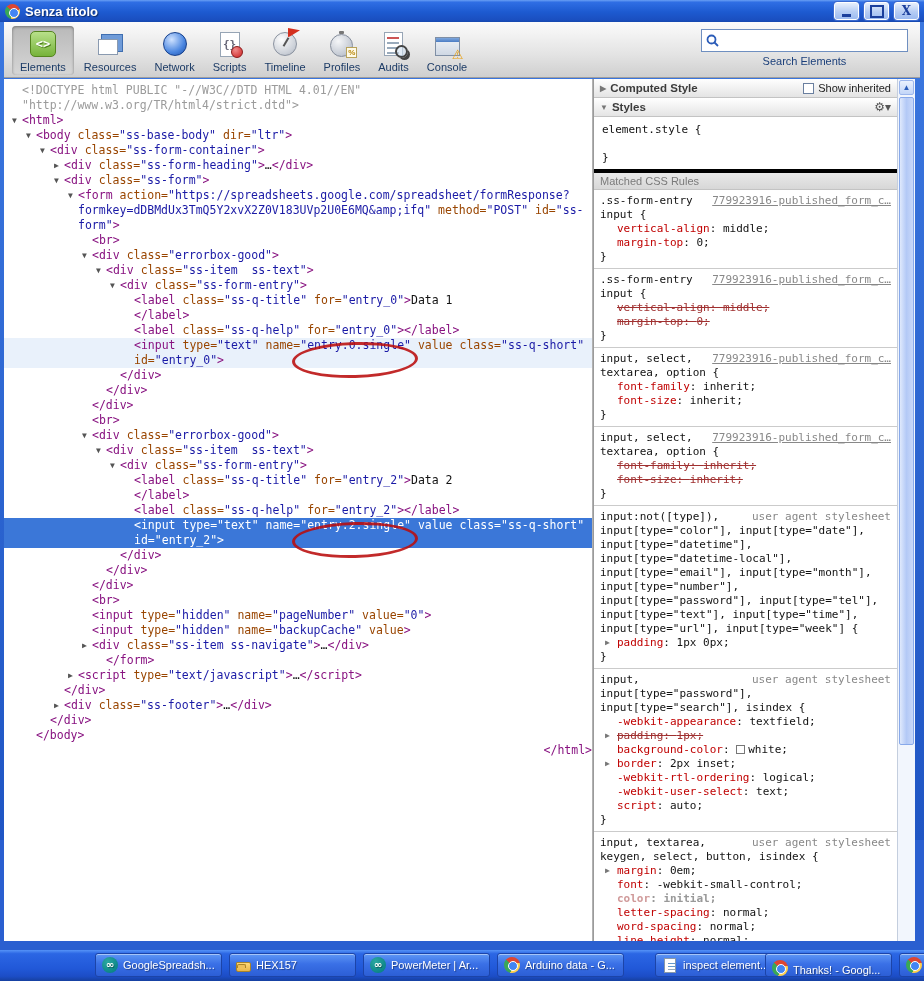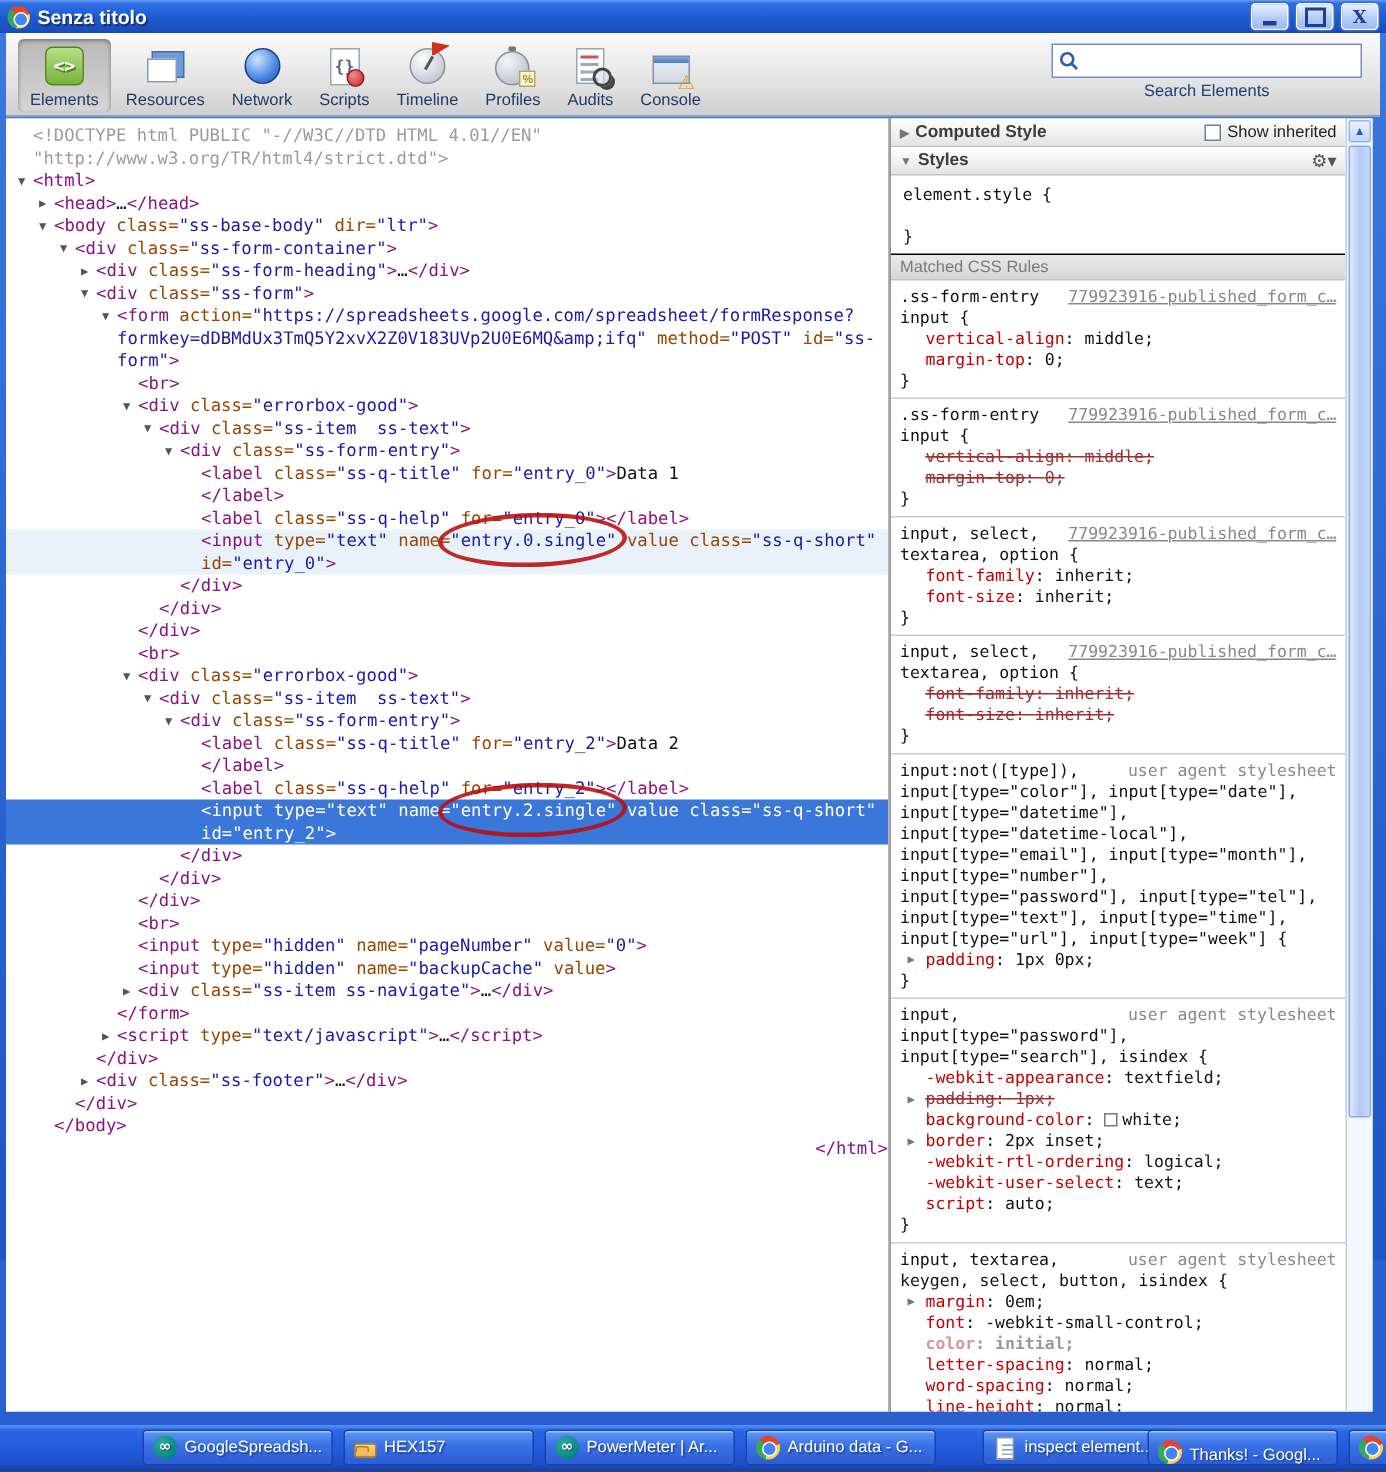--- a/index.html
+++ b/index.html
@@ -73,21 +73,21 @@
   .redcircle{position:absolute;border:3px solid rgba(185,12,12,.88);border-radius:50%;transform:rotate(-1.5deg);pointer-events:none;}
 
   
   .pheader{height:19px;flex:none;background:linear-gradient(#ffffff,#e4e4e4);border-bottom:1px solid #c3c3c3;
     display:flex;align-items:center;padding:0 6px;font:bold 11.5px "Liberation Sans",sans-serif;color:#3c3c3c;gap:4px;}
   .tri{font-size:8px;color:#777;}
   .spacer{flex:1;}
   .chk{width:11px;height:11px;background:#fff;border:1px solid #6a7f9f;flex:none;}
   .chklabel{font:11px "Liberation Sans",sans-serif;color:#222;font-weight:normal;}
   .gear{font-size:12px;color:#555;font-weight:normal;}
-  .elstyle{flex:none;padding:6px 8px 4px;border-bottom:1px solid #000000;font:11px/14px "DejaVu Sans Mono",monospace;color:#111;}
+  .elstyle{flex:none;padding:6px 8px 4px;border-bottom:4px solid #000000;font:11px/14px "DejaVu Sans Mono",monospace;color:#111;}
   .matchedbar{flex:none;height:17px;background:linear-gradient(#e9e9e9,#d7d7d7);border-bottom:1px solid #c3c3c3;
     font:11px/16px "Liberation Sans",sans-serif;color:#7a7a7a;padding:0 6px;}
   .rules{flex:1;overflow:hidden;}
   .rule{padding:4px 6px;border-bottom:1px solid #cbcbcb;font:11px/14px "DejaVu Sans Mono",monospace;color:#111;}
   .rline{display:flex;white-space:pre;}
   .src{color:#888;white-space:nowrap;overflow:hidden;text-overflow:ellipsis;max-width:200px;}
   .src.file{text-decoration:underline;}
   .prop{padding-left:17px;position:relative;white-space:pre;}
   .pn{color:#c00000;}
   .prop.struck,.prop.struck .pn{color:#a03030;text-decoration:line-through;}
@@ -187,21 +187,20 @@
         </div>
         <div class="searchlabel">Search Elements</div>
       </div>
     </div>
 
     <div class="content">
       <div class="elements">
           <div class="trow" style="padding-left: 18px;"><span class="seg-g">&lt;!DOCTYPE html PUBLIC "-//W3C//DTD HTML 4.01//EN"</span></div>
           <div class="trow" style="padding-left: 18px;"><span class="seg-g">"http://www.w3.org/TR/html4/strict.dtd"&gt;</span></div>
           <div class="trow" style="padding-left: 8px;"><span class="arr">▼</span><span class="seg-t">&lt;html&gt;</span></div>
-          <div class="trow" style="padding-left: 22px;"><span class="arr">▶</span><span class="seg-t">&lt;head&gt;</span><span class="seg-x">…</span><span class="seg-t">&lt;/head&gt;</span></div>
           <div class="trow" style="padding-left: 22px;"><span class="arr">▼</span><span class="seg-t">&lt;body </span><span class="seg-a">class=</span><span class="seg-v">"ss-base-body"</span><span class="seg-x"> </span><span class="seg-a">dir=</span><span class="seg-v">"ltr"</span><span class="seg-t">&gt;</span></div>
           <div class="trow" style="padding-left: 36px;"><span class="arr">▼</span><span class="seg-t">&lt;div </span><span class="seg-a">class=</span><span class="seg-v">"ss-form-container"</span><span class="seg-t">&gt;</span></div>
           <div class="trow" style="padding-left: 50px;"><span class="arr">▶</span><span class="seg-t">&lt;div </span><span class="seg-a">class=</span><span class="seg-v">"ss-form-heading"</span><span class="seg-t">&gt;</span><span class="seg-x">…</span><span class="seg-t">&lt;/div&gt;</span></div>
           <div class="trow" style="padding-left: 50px;"><span class="arr">▼</span><span class="seg-t">&lt;div </span><span class="seg-a">class=</span><span class="seg-v">"ss-form"</span><span class="seg-t">&gt;</span></div>
           <div class="trow" style="padding-left: 64px;"><span class="arr">▼</span><span class="seg-t">&lt;form </span><span class="seg-a">action=</span><span class="seg-v">"https://spreadsheets.google.com/spreadsheet/formResponse?</span></div>
           <div class="trow" style="padding-left: 74px;"><span class="seg-v">formkey=dDBMdUx3TmQ5Y2xvX2Z0V183UVp2U0E6MQ&amp;amp;ifq"</span><span class="seg-x"> </span><span class="seg-a">method=</span><span class="seg-v">"POST"</span><span class="seg-x"> </span><span class="seg-a">id=</span><span class="seg-v">"ss-</span></div>
           <div class="trow" style="padding-left: 74px;"><span class="seg-v">form"</span><span class="seg-t">&gt;</span></div>
           <div class="trow" style="padding-left: 88px;"><span class="seg-t">&lt;br&gt;</span></div>
           <div class="trow" style="padding-left: 78px;"><span class="arr">▼</span><span class="seg-t">&lt;div </span><span class="seg-a">class=</span><span class="seg-v">"errorbox-good"</span><span class="seg-t">&gt;</span></div>
           <div class="trow" style="padding-left: 92px;"><span class="arr">▼</span><span class="seg-t">&lt;div </span><span class="seg-a">class=</span><span class="seg-v">"ss-item  ss-text"</span><span class="seg-t">&gt;</span></div>
@@ -223,21 +222,21 @@
           <div class="trow" style="padding-left: 130px;"><span class="seg-t">&lt;label </span><span class="seg-a">class=</span><span class="seg-v">"ss-q-help"</span><span class="seg-x"> </span><span class="seg-a">for=</span><span class="seg-v">"entry_2"</span><span class="seg-t">&gt;</span><span class="seg-t">&lt;/label&gt;</span></div>
           <div class="trow sel" style="padding-left: 130px;"><span class="seg-t">&lt;input </span><span class="seg-a">type=</span><span class="seg-v">"text"</span><span class="seg-x"> </span><span class="seg-a">name=</span><span class="seg-v">"entry.2.single"</span><span class="seg-x"> </span><span class="seg-a">value</span><span class="seg-x"> </span><span class="seg-a">class=</span><span class="seg-v">"ss-q-short"</span></div>
           <div class="trow sel" style="padding-left: 130px;"><span class="seg-a">id=</span><span class="seg-v">"entry_2"</span><span class="seg-t">&gt;</span></div>
           <div class="trow" style="padding-left: 116px;"><span class="seg-t">&lt;/div&gt;</span></div>
           <div class="trow" style="padding-left: 102px;"><span class="seg-t">&lt;/div&gt;</span></div>
           <div class="trow" style="padding-left: 88px;"><span class="seg-t">&lt;/div&gt;</span></div>
           <div class="trow" style="padding-left: 88px;"><span class="seg-t">&lt;br&gt;</span></div>
           <div class="trow" style="padding-left: 88px;"><span class="seg-t">&lt;input </span><span class="seg-a">type=</span><span class="seg-v">"hidden"</span><span class="seg-x"> </span><span class="seg-a">name=</span><span class="seg-v">"pageNumber"</span><span class="seg-x"> </span><span class="seg-a">value=</span><span class="seg-v">"0"</span><span class="seg-t">&gt;</span></div>
           <div class="trow" style="padding-left: 88px;"><span class="seg-t">&lt;input </span><span class="seg-a">type=</span><span class="seg-v">"hidden"</span><span class="seg-x"> </span><span class="seg-a">name=</span><span class="seg-v">"backupCache"</span><span class="seg-x"> </span><span class="seg-a">value</span><span class="seg-t">&gt;</span></div>
           <div class="trow" style="padding-left: 78px;"><span class="arr">▶</span><span class="seg-t">&lt;div </span><span class="seg-a">class=</span><span class="seg-v">"ss-item ss-navigate"</span><span class="seg-t">&gt;</span><span class="seg-x">…</span><span class="seg-t">&lt;/div&gt;</span></div>
-          <div class="trow" style="padding-left: 74px;"><span class="seg-t">&lt;/form&gt;</span></div>
+          <div class="trow" style="padding-left: 74px; margin-left: 28px;"><span class="seg-t">&lt;/form&gt;</span></div>
           <div class="trow" style="padding-left: 64px;"><span class="arr">▶</span><span class="seg-t">&lt;script </span><span class="seg-a">type=</span><span class="seg-v">"text/javascript"</span><span class="seg-t">&gt;</span><span class="seg-x">…</span><span class="seg-t">&lt;/script&gt;</span></div>
           <div class="trow" style="padding-left: 60px;"><span class="seg-t">&lt;/div&gt;</span></div>
           <div class="trow" style="padding-left: 50px;"><span class="arr">▶</span><span class="seg-t">&lt;div </span><span class="seg-a">class=</span><span class="seg-v">"ss-footer"</span><span class="seg-t">&gt;</span><span class="seg-x">…</span><span class="seg-t">&lt;/div&gt;</span></div>
           <div class="trow" style="padding-left: 46px;"><span class="seg-t">&lt;/div&gt;</span></div>
           <div class="trow" style="padding-left: 32px;"><span class="seg-t">&lt;/body&gt;</span></div>
           <div class="trow" style="padding-left: 18px; text-align: right;"><span class="seg-t">&lt;/html&gt;</span></div>
           <div class="redcircle" style="left: 288px; top: 263px; width: 126px; height: 36px;"></div>
           <div class="redcircle" style="left: 288px; top: 443px; width: 126px; height: 36px;"></div>
         </div>
       <div class="divider"></div>

